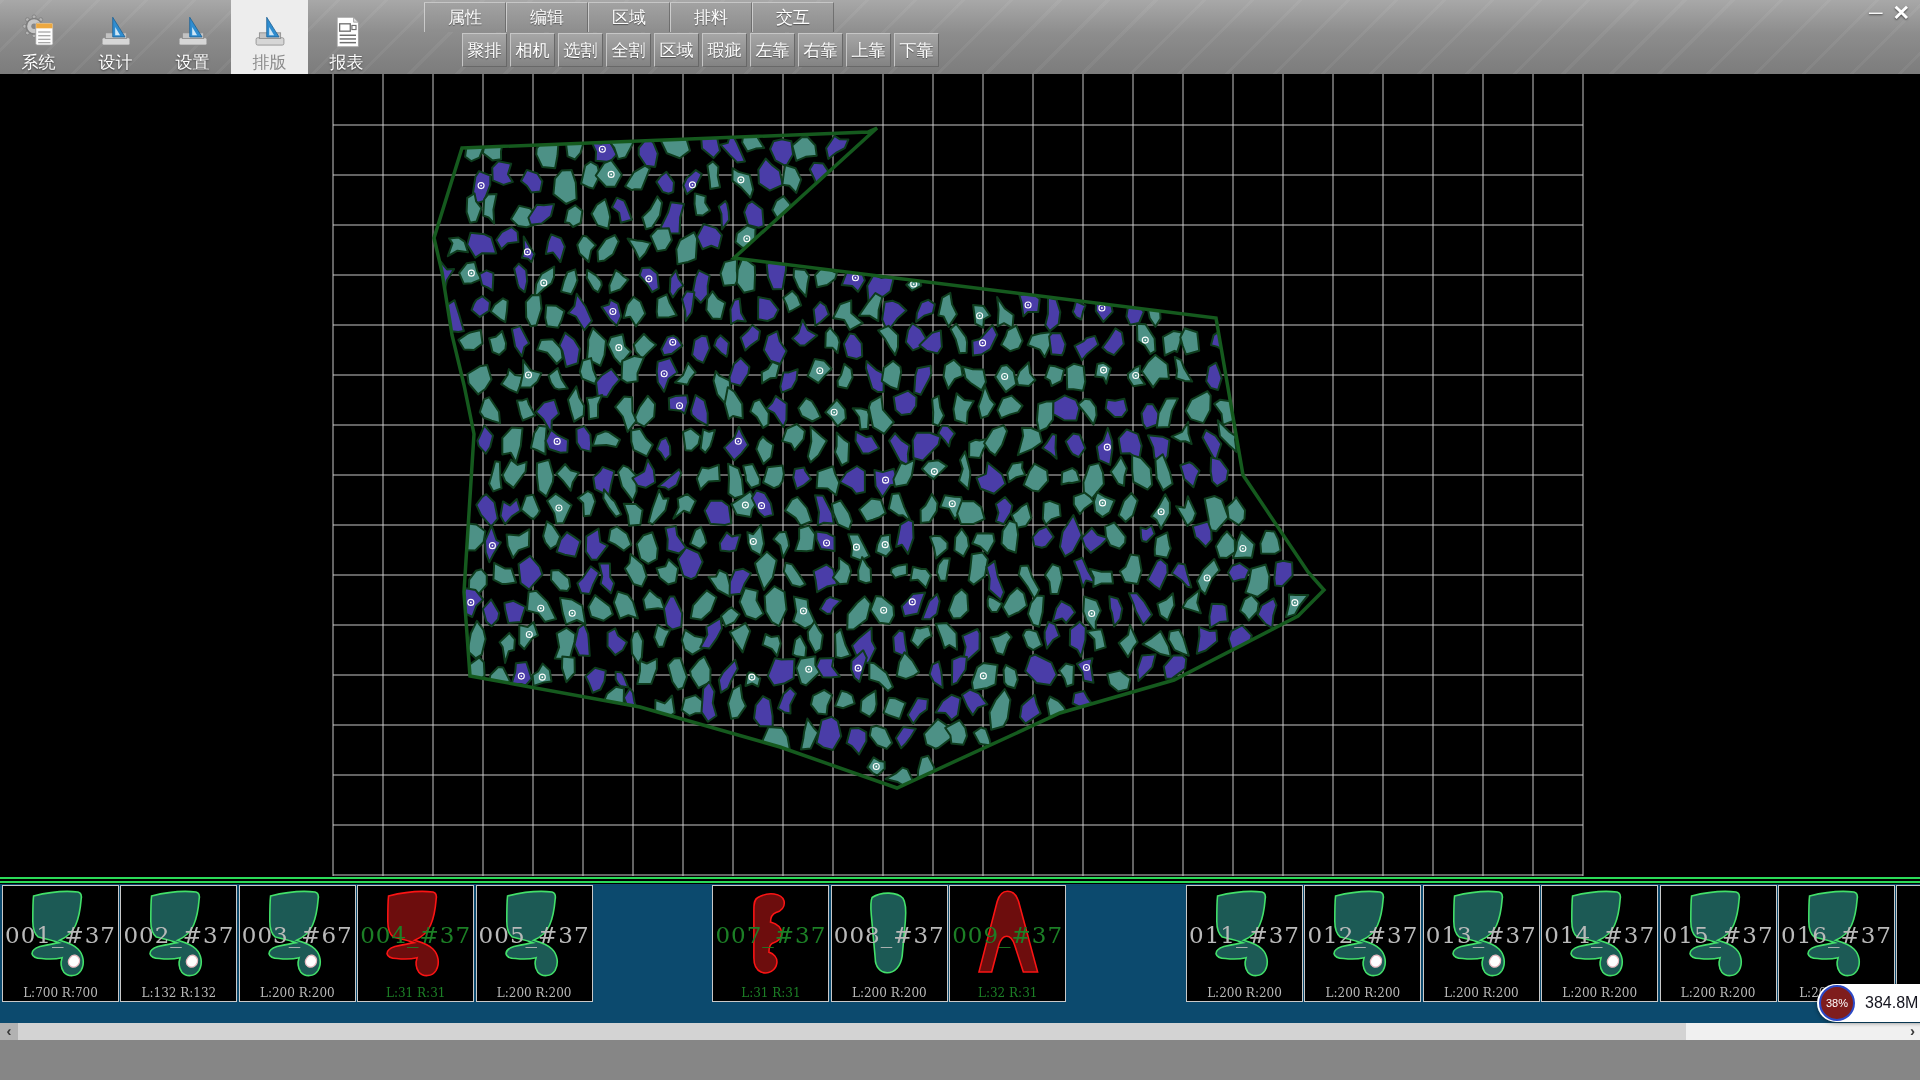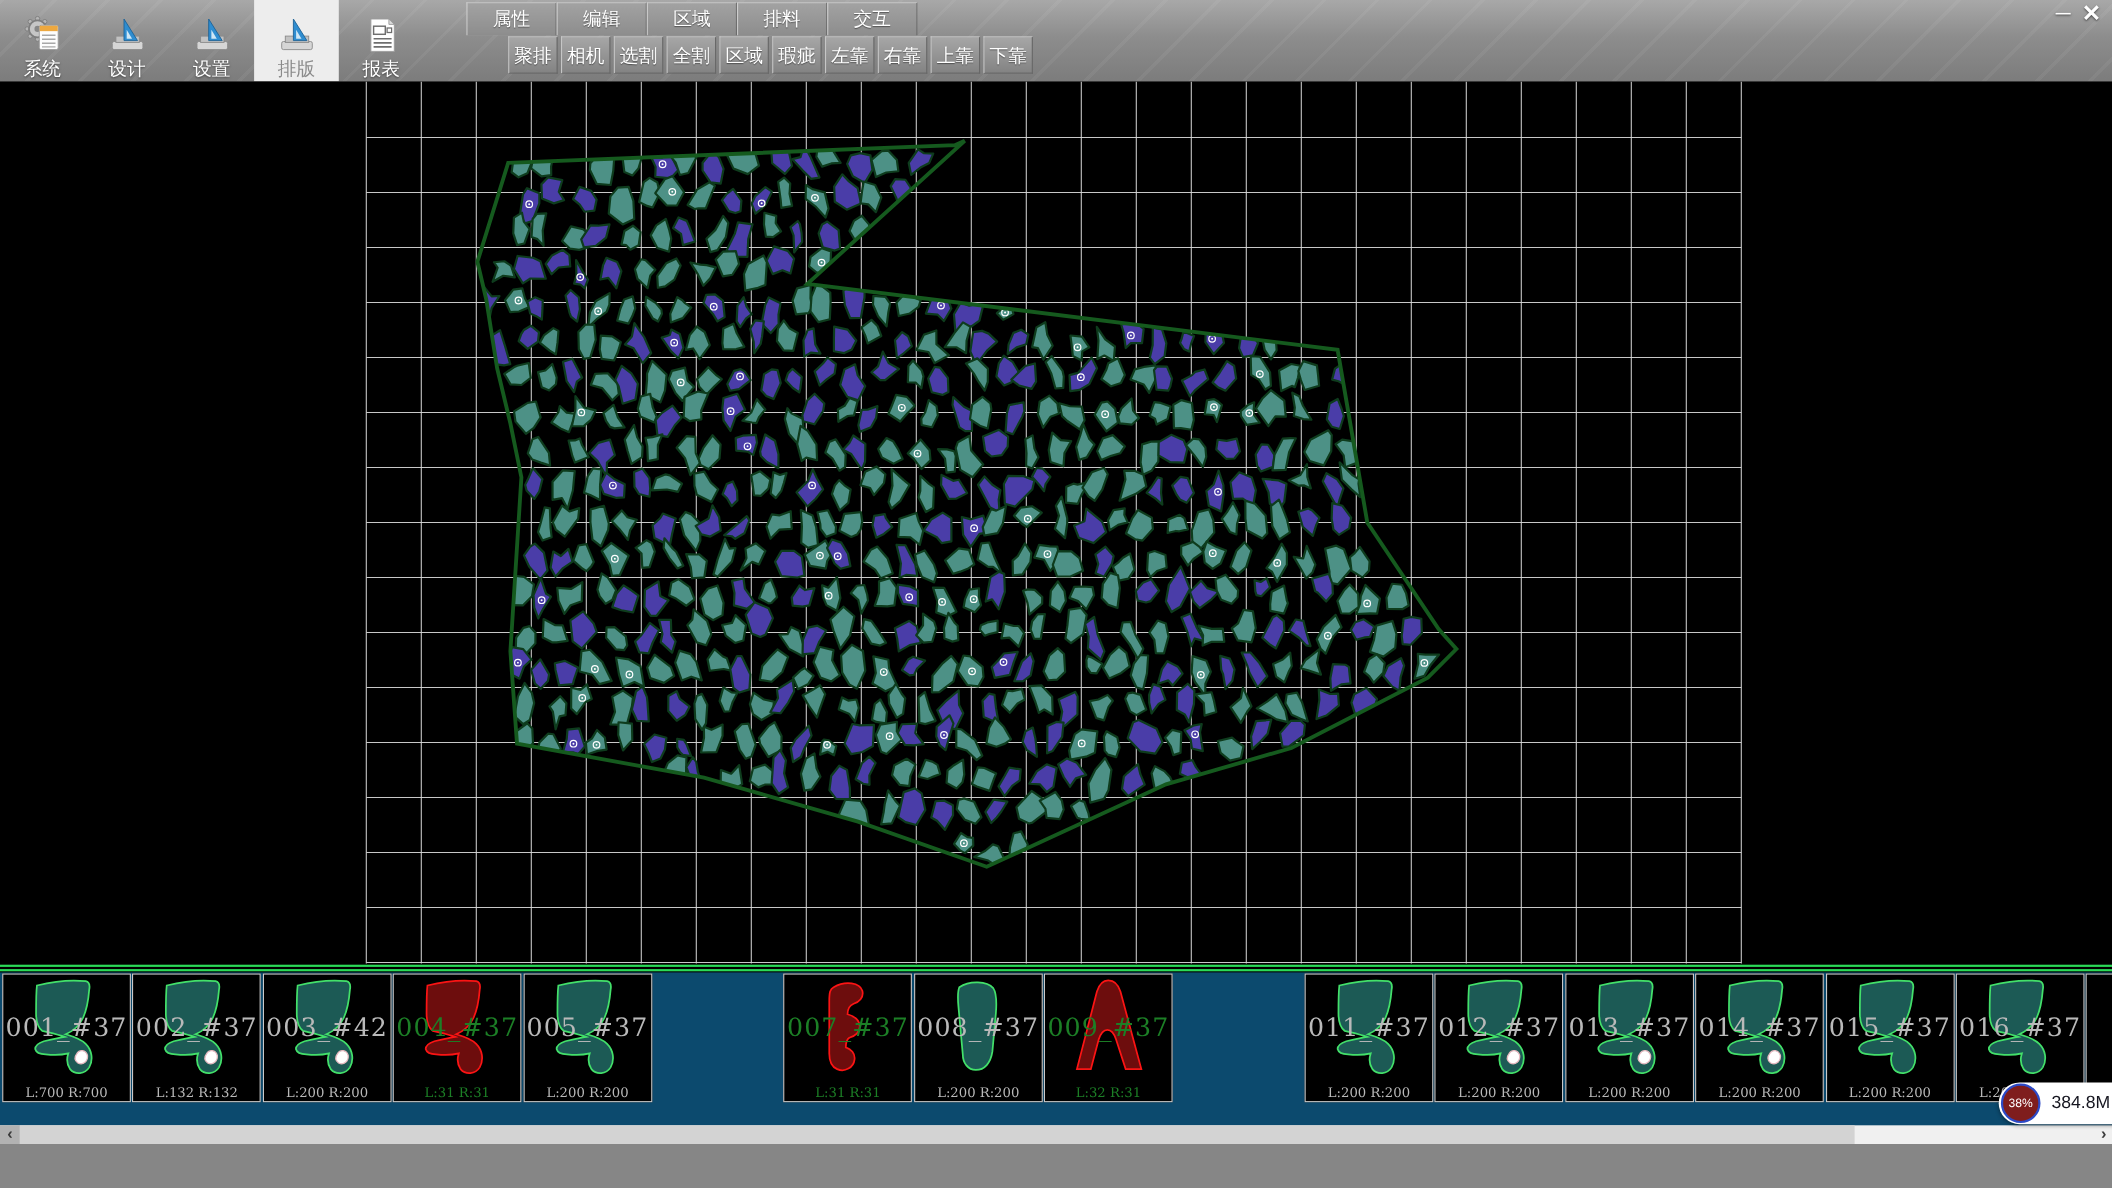--- a/index.html
+++ b/index.html
@@ -839,21 +839,21 @@
           <path d="M60,88 C63,83 70,84 72,90 C73,97 67,102 61,99 C57,96 57,92 60,88 Z" fill="#ffffff" stroke="#e7b9c0" stroke-width="1.5"></path>
         </svg>
         <div class="tlabel">002_#37</div>
         <div class="tinfo">L:132 R:132</div>
       </div>
       <div class="cell" style="left: 238.8px;">
         <svg viewBox="0 0 96 120">
           <path d="M14,10 C30,6 52,3 70,5 C74,6 75,10 74,15 C73,28 71,38 67,47 C63,56 56,62 47,66 C54,68 64,71 70,77 C77,84 79,95 74,104 C69,112 58,113 52,106 C48,100 48,94 50,88 C42,90 32,90 24,89 C18,89 13,87 12,83 C12,79 16,76 22,74 C31,72 40,70 46,69 C38,66 28,64 20,62 C15,58 13,50 13,42 C13,30 13,18 14,10 Z" fill="#1c5a55" stroke="#43e06a" stroke-width="2"></path>
           <path d="M60,88 C63,83 70,84 72,90 C73,97 67,102 61,99 C57,96 57,92 60,88 Z" fill="#ffffff" stroke="#e7b9c0" stroke-width="1.5"></path>
         </svg>
-        <div class="tlabel">003_#42</div>
+        <div class="tlabel">003_#67</div>
         <div class="tinfo">L:200 R:200</div>
       </div>
       <div class="cell red" style="left: 357.2px;">
         <svg viewBox="0 0 96 120">
           <path d="M14,10 C30,6 52,3 70,5 C74,6 75,10 74,15 C73,28 71,38 67,47 C63,56 56,62 47,66 C54,68 64,71 70,77 C77,84 79,95 74,104 C69,112 58,113 52,106 C48,100 48,94 50,88 C42,90 32,90 24,89 C18,89 13,87 12,83 C12,79 16,76 22,74 C31,72 40,70 46,69 C38,66 28,64 20,62 C15,58 13,50 13,42 C13,30 13,18 14,10 Z" fill="#6d0d0d" stroke="#fb1414" stroke-width="2"></path>
         </svg>
         <div class="tlabel">004_#37</div>
         <div class="tinfo">L:31 R:31</div>
       </div>
       <div class="cell" style="left: 475.6px;">

